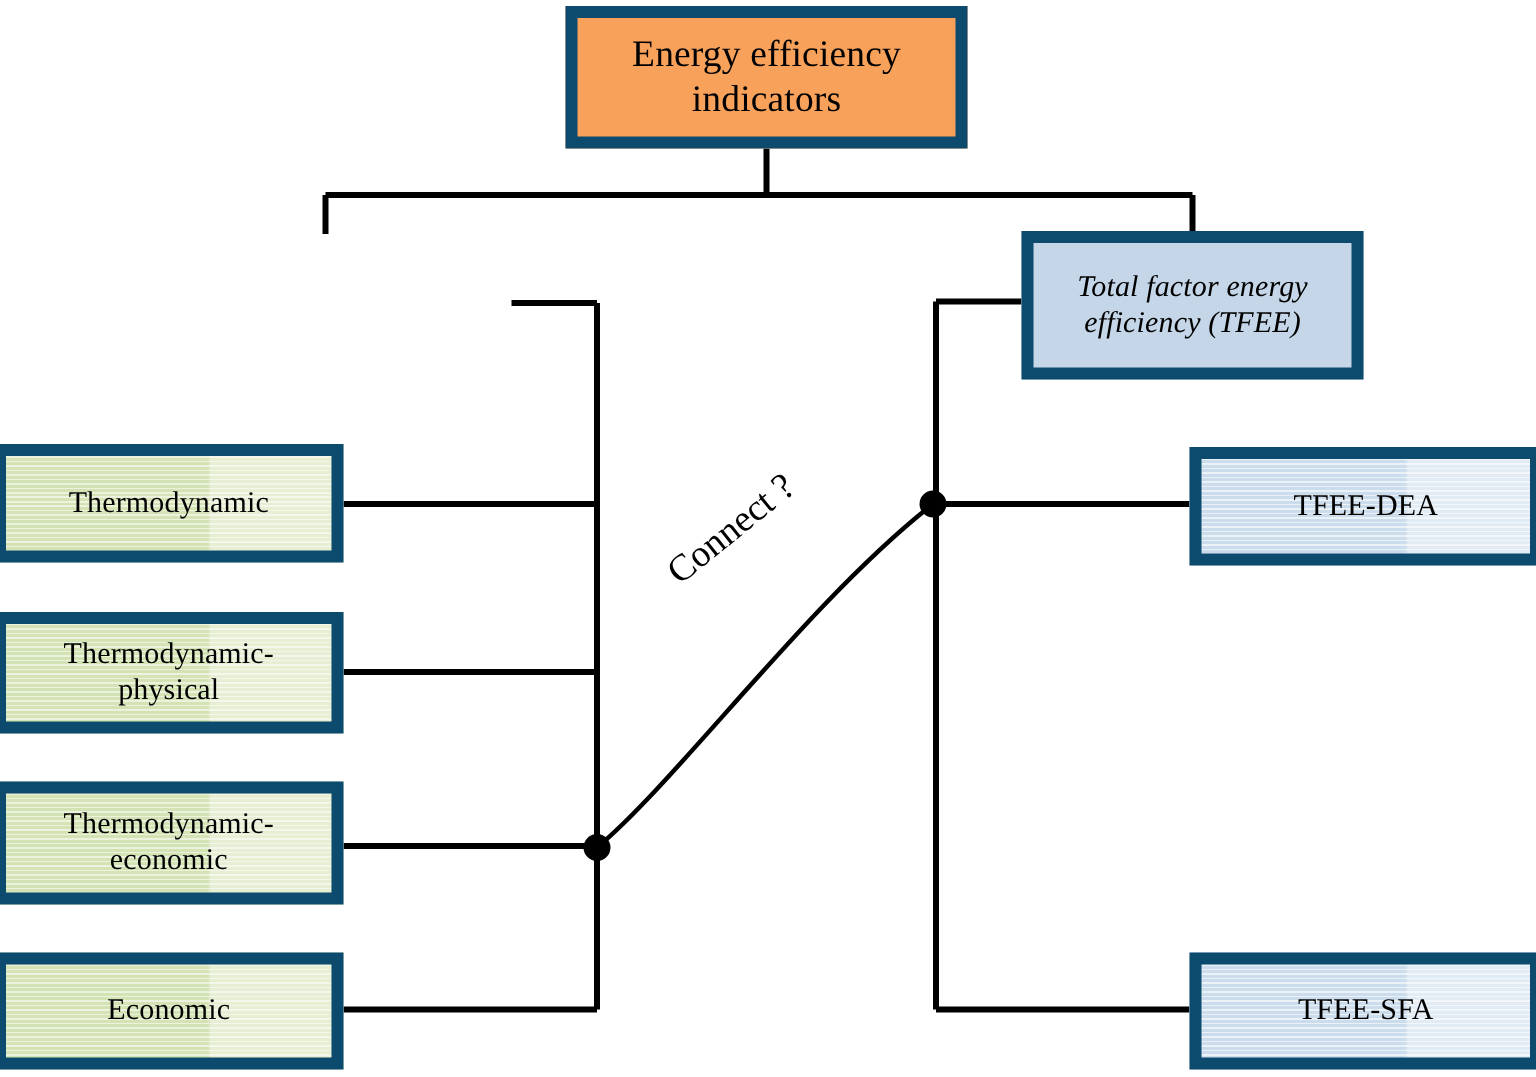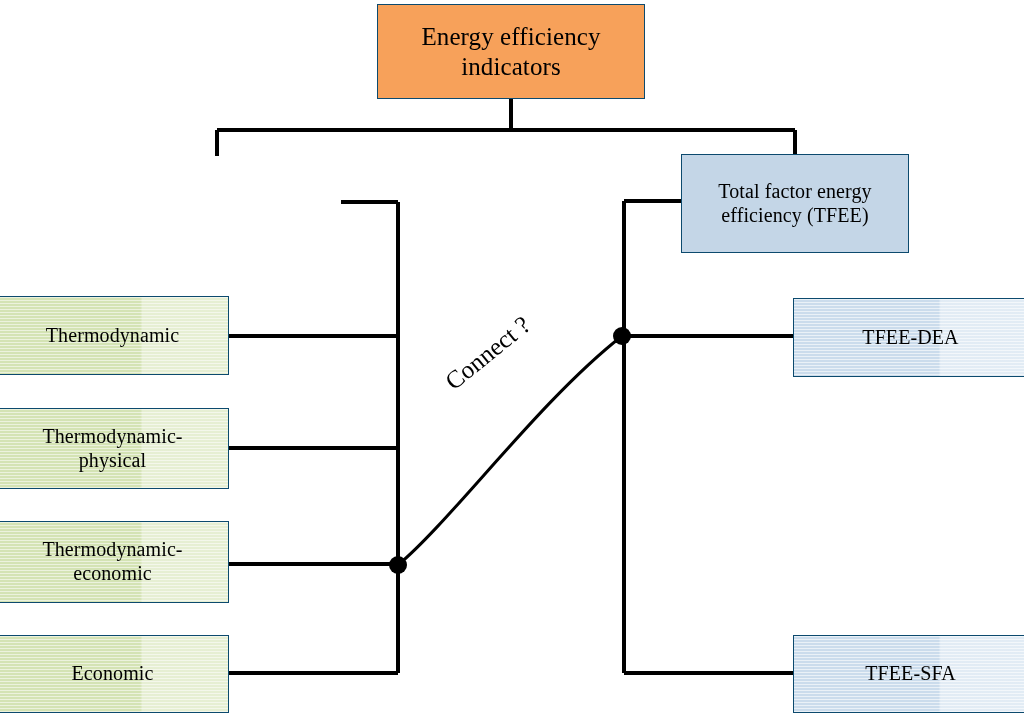--- a/index.html
+++ b/index.html
@@ -18,21 +18,21 @@
   }
   svg#wires{
     position:absolute;
     left:0; top:0;
     width:1024px; height:718px;
     pointer-events:none;
   }
   .node{
     position:absolute;
     box-sizing:border-box;
-    border:1px solid #0c4a6e;
+    border:8px solid #0c4a6e;
     display:flex;
     align-items:center;
     justify-content:center;
     text-align:center;
     line-height:1.18;
     letter-spacing:.1px;
     z-index:3;
   }
   .node .lbl{
     display:block;
@@ -50,20 +50,21 @@
   
   #n-sfee{
     left:113px; top:156px; width:228px; height:94px;
     background:#C5DCA0;
     font-size:20px;
   }
   #n-tfee{
     left:681px; top:154px; width:228px; height:99px;
     background:#C4D6E7;
     font-size:20px;
+    font-style:italic;
   }
 
   
   .leaf{font-size:20px;}
   .leaf-green{
     background-color:#D4E3B4;
     background-image:
       linear-gradient(90deg, rgba(255,255,255,.00) 0%, rgba(255,255,255,.00) 62%, rgba(255,255,255,.42) 63%, rgba(255,255,255,.42) 100%),
       repeating-linear-gradient(180deg, rgba(255,255,255,.55) 0px, rgba(255,255,255,.55) 1px, rgba(0,0,0,.00) 1px, rgba(0,0,0,.00) 3px);
   }

